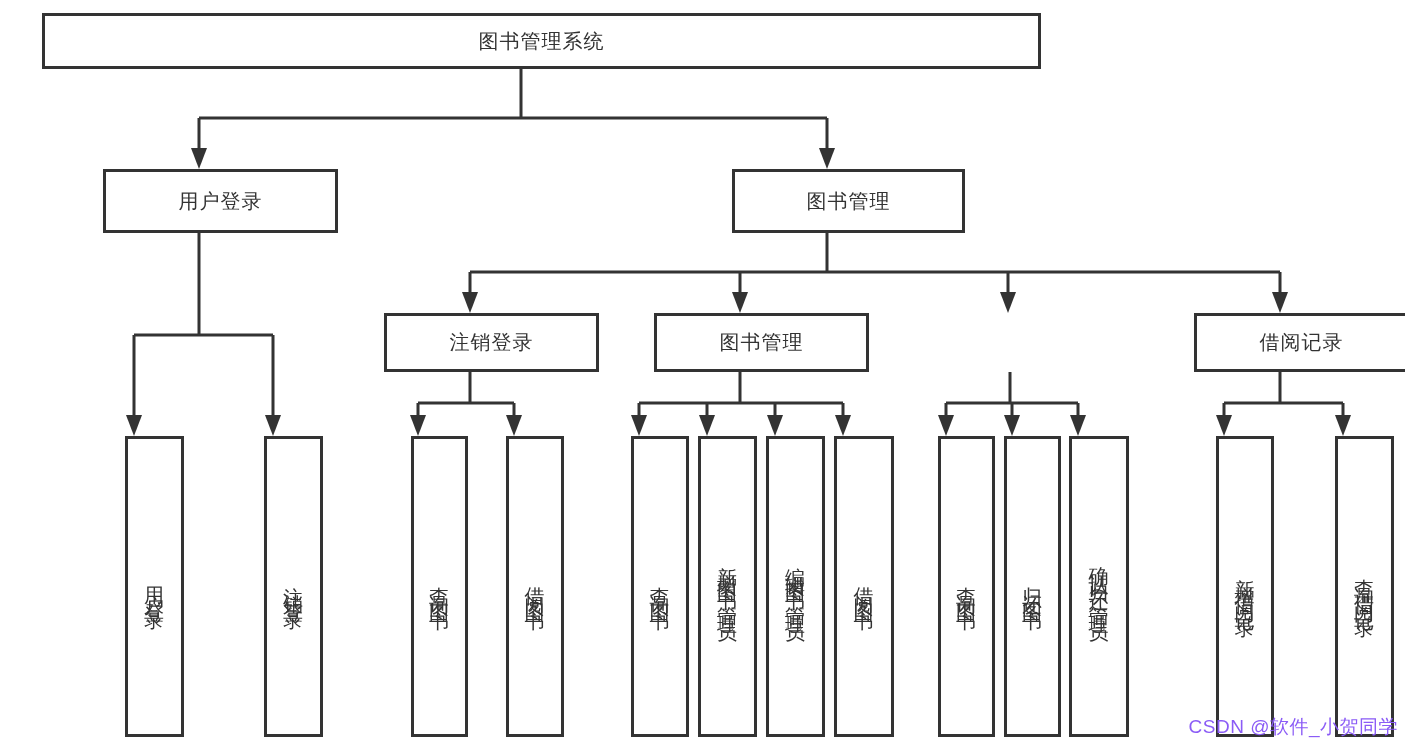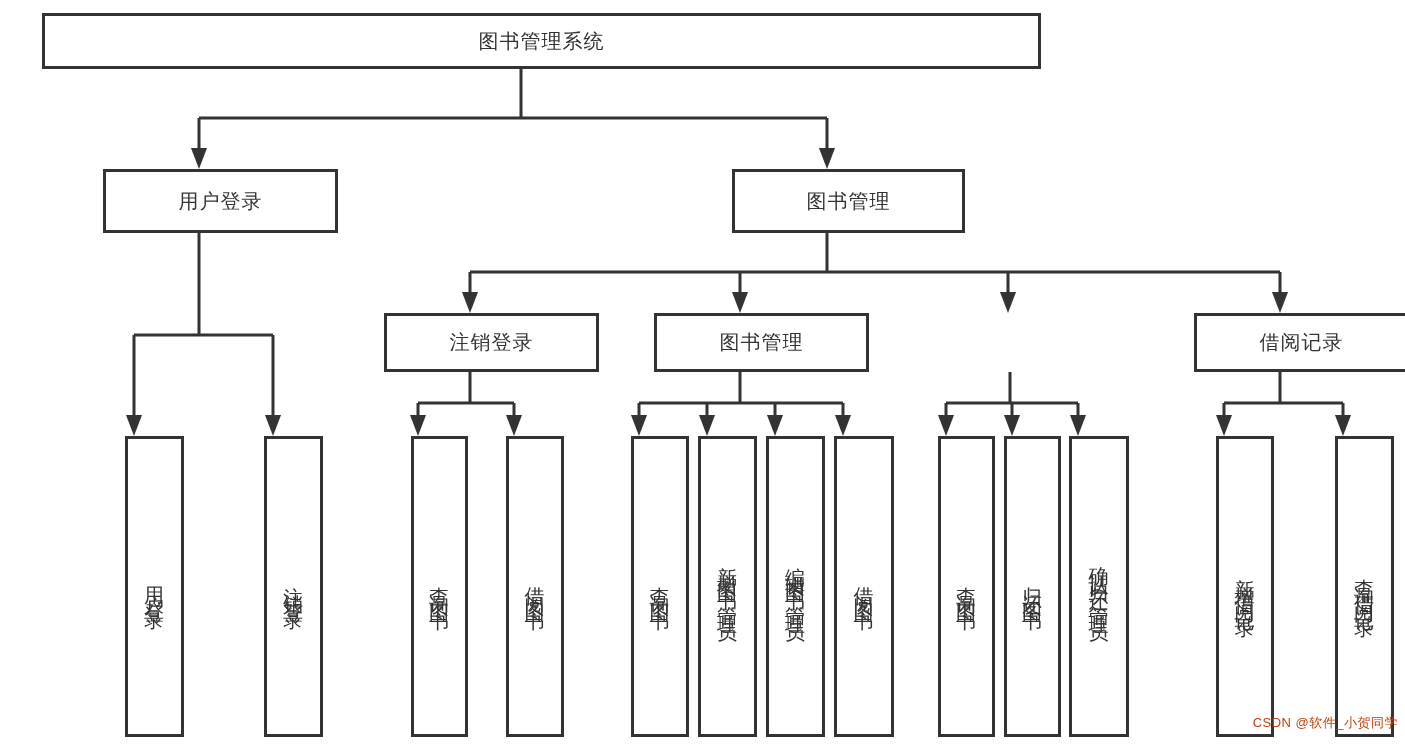--- a/index.html
+++ b/index.html
@@ -34,22 +34,22 @@
     text-orientation: mixed;
     font-size: 20px;
     letter-spacing: 8px;
     line-height: 1;
     white-space: nowrap;
   }
   .watermark {
     position: absolute;
     top: 714px;
     right: 7px;
-    font-size: 13px;
-    color: #c2410c;
+    font-size: 19px;
+    color: #8b5cf6;
     letter-spacing: 0.5px;
     white-space: nowrap;
   }
 </style>
 </head>
 <body>
 
 <div class="canvas">
 
   <svg class="connectors" viewBox="0 0 1405 747" xmlns="http://www.w3.org/2000/svg">

